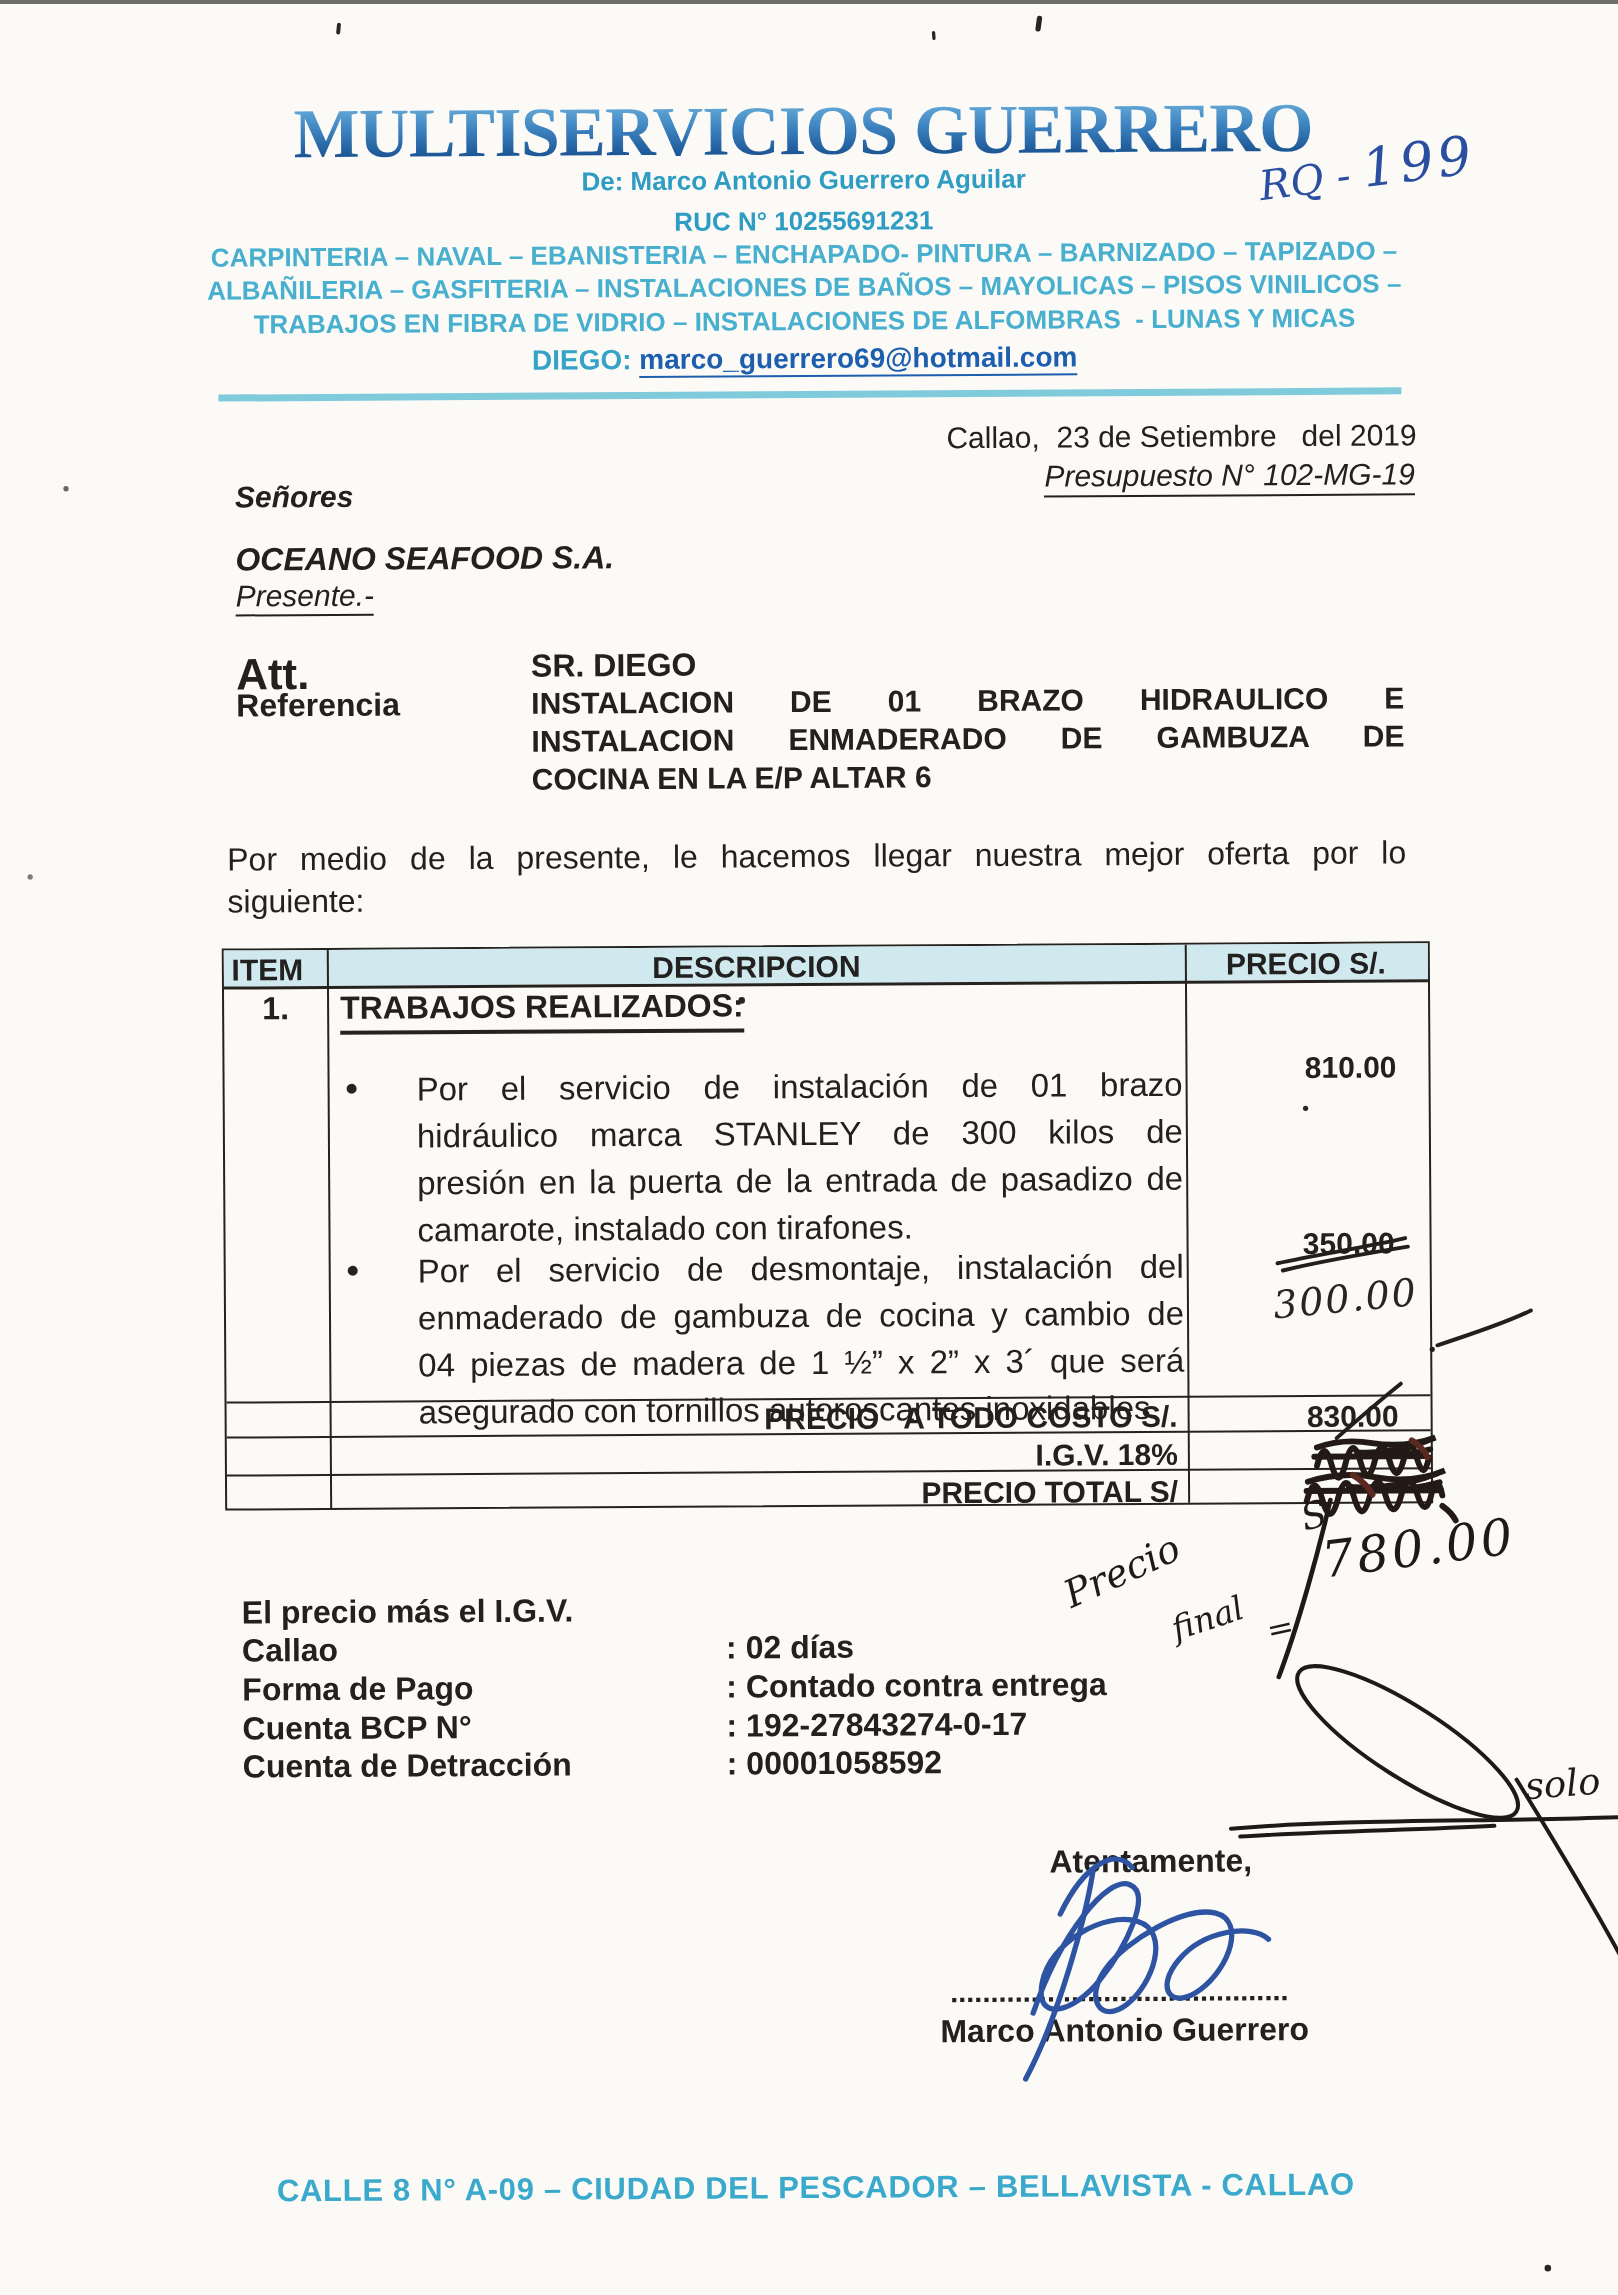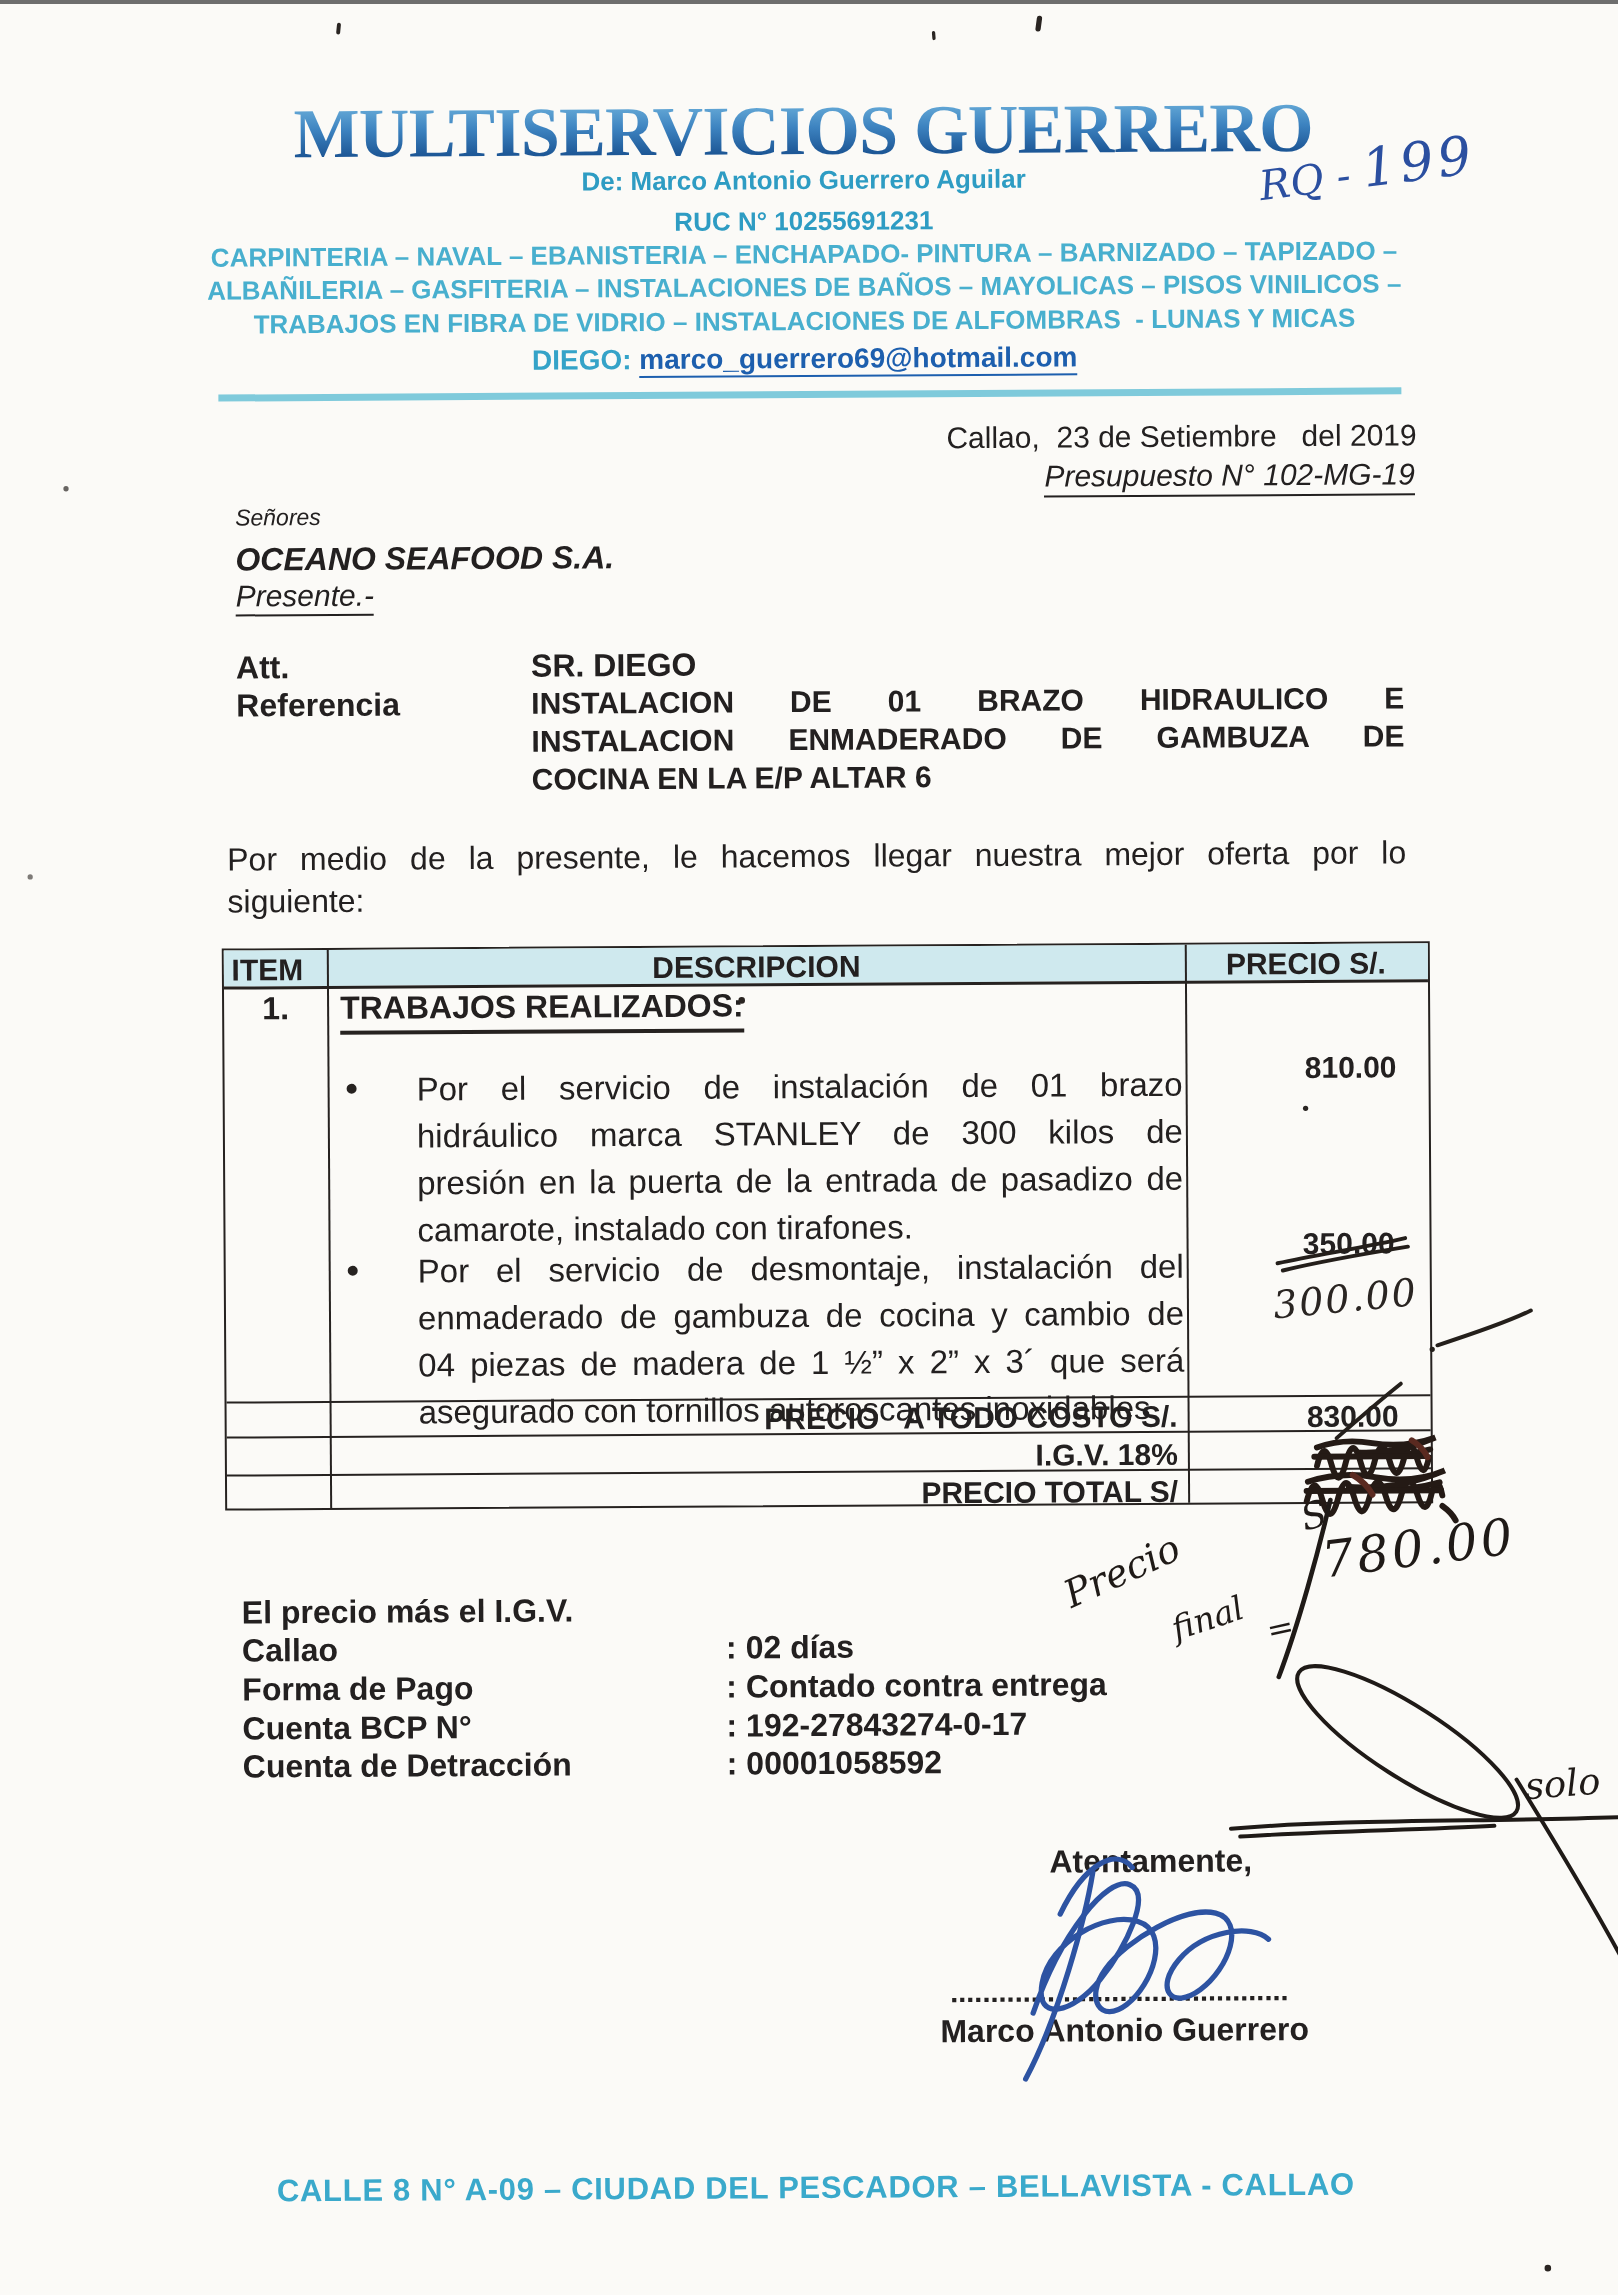--- a/index.html
+++ b/index.html
@@ -27,24 +27,24 @@
   .ruc{top:202px;font-size:26px;color:#2e9cc3;}
   .svc{font-size:26px;color:#48afce;letter-spacing:0px;}
   .svc1{top:235px;} .svc2{top:268px;} .svc3{top:302px;}
   .emailline{top:339px;font-size:28px;}
   .email-label{color:#35a3c8;font-weight:bold;}
   .email-addr{color:#1d5fae;font-weight:bold;border-bottom:2.6px solid #1d5fae;padding-bottom:1.3px;}
   .rule{left:223px;top:387px;width:1183px;height:7.2px;background:#7fcadb;}
   
   .dateline{right:198px;top:418px;font-size:30px;}
   .docnum{right:200px;top:457px;font-size:30px;font-style:italic;border-bottom:2.6px solid #232020;padding-bottom:2px;}
-  .senores{left:239px;top:497px;font-size:23px;font-style:italic;}
+  .senores{left:239px;top:473px;font-size:30px;font-style:italic;font-weight:bold;}
   .oceano{left:239px;top:534px;font-size:32px;font-style:italic;font-weight:bold;}
   .presente{left:239px;top:572px;font-size:30px;font-style:italic;border-bottom:2.6px solid #232020;padding-bottom:1.3px;}
-  .att-label{left:239px;top:642px;font-size:32px;font-weight:bold;}
+  .att-label{left:239px;top:642px;font-size:44px;font-weight:bold;}
   .att-value{left:534px;top:642px;font-size:32px;font-weight:bold;}
   .ref-label{left:239px;top:680px;font-size:32px;font-weight:bold;}
   .ref-block{left:534px;top:679px;width:873px;font-size:30px;font-weight:bold;line-height:38px;}
   .jline{text-align:justify;text-align-last:justify;}
   .intro{left:229px;top:831px;width:1179px;font-size:32px;line-height:42px;}
   
   .doc-table{left:223px;top:941px;width:1208px;height:562px;border:2.6px solid #262220;box-sizing:border-box;}
   .doc-table .cellline{position:absolute;background:#262220;}
   .v1{left:103px;top:0;bottom:0;width:2px;}
   .v2{left:961px;top:0;bottom:0;width:2px;}

